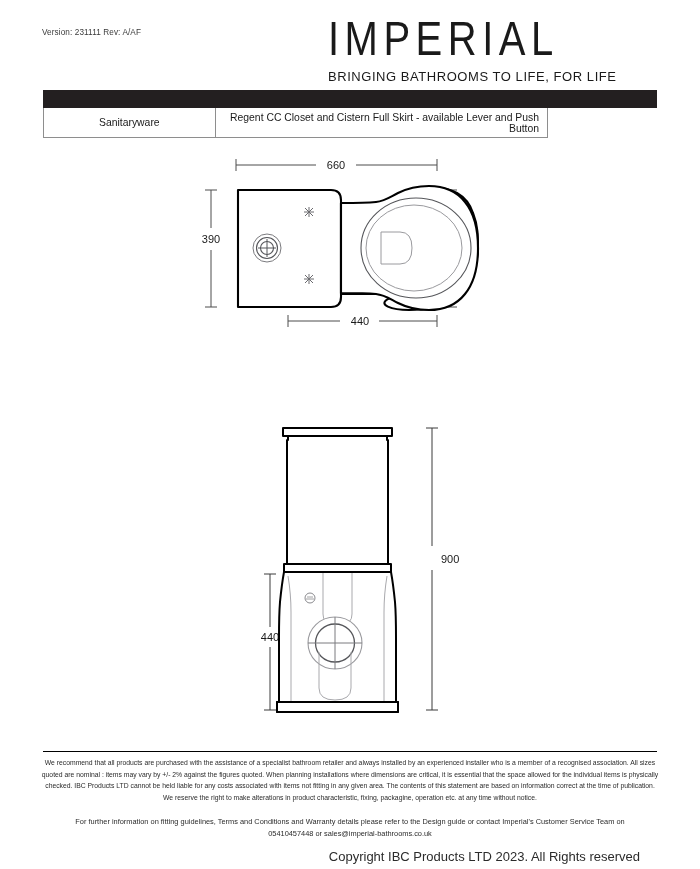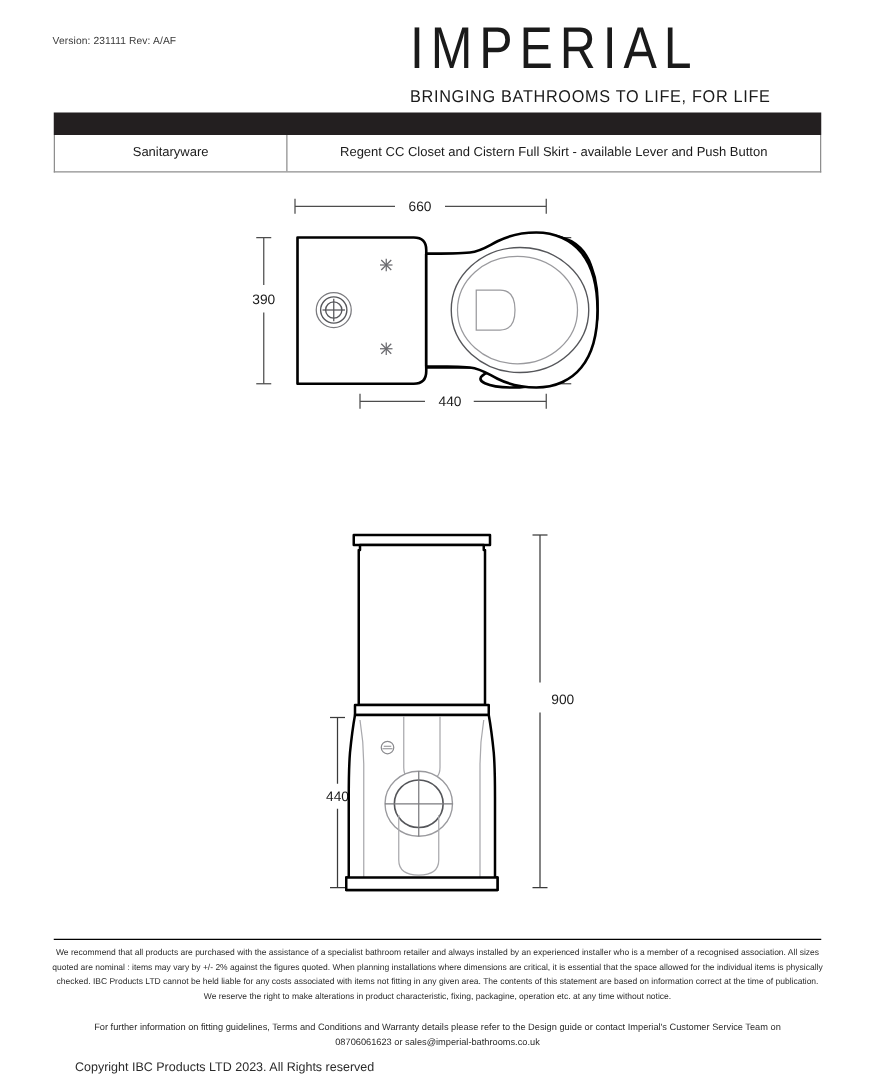--- a/index.html
+++ b/index.html
@@ -61,21 +61,21 @@
     left: 43px;
     top: 90px;
     width: 614px;
     height: 18px;
     background: #231f20;
   }
   .title-table {
     position: absolute;
     left: 43px;
     top: 108px;
-    width: 614px;
+    width: 505px;
     height: 30px;
     display: flex;
     border: 1px solid #8e8e8e;
     border-top: none;
     box-sizing: border-box;
     background: #ffffff;
   }
   .title-cell {
     display: flex;
     align-items: center;
@@ -143,22 +143,22 @@
     font-size: 7.4px;
     line-height: 1.62;
     text-align: center;
     color: #2b2b2b;
   }
   .footer-copyright {
     position: absolute;
     left: 60px;
     top: 849px;
     width: 580px;
-    font-size: 10px;
-    text-align: left;
+    font-size: 13px;
+    text-align: right;
     color: #2b2b2b;
   }
 
   .dim-label {
     font-family: "Liberation Sans", sans-serif;
     font-size: 11px;
     fill: #1a1a1a;
   }
 </style>
 </head>
@@ -320,14 +320,14 @@
       <path d="M 319 512 L 319 548 Q 319 560 335 560 Q 351 560 351 548 L 351 512" fill="none" stroke="#a9a9ad" stroke-width="1"></path>
 
       <path d="M 277 562 L 398 562 L 398 572 L 277 572 Z" fill="#ffffff" stroke="#000000" stroke-width="2" stroke-linejoin="round"></path>
     </g>
   </svg>
 
 </div>
 
 <div class="footer-rule"></div>
 <div class="footer-disclaimer">We recommend that all products are purchased with the assistance of a specialist bathroom retailer and always installed by an experienced installer who is a member of a recognised association. All sizes quoted are nominal : items may vary by +/- 2% against the figures quoted. When planning installations where dimensions are critical, it is essential that the space allowed for the individual items is physically checked. IBC Products LTD cannot be held liable for any costs associated with items not fitting in any given area. The contents of this statement are based on information correct at the time of publication. We reserve the right to make alterations in product characteristic, fixing, packagine, operation etc. at any time without notice.</div>
-<div class="footer-contact">For further information on fitting guidelines, Terms and Conditions and Warranty details please refer to the Design guide or contact Imperial's Customer Service Team on 08706061623 or sales@imperial-bathrooms.co.uk</div>
+<div class="footer-contact">For further information on fitting guidelines, Terms and Conditions and Warranty details please refer to the Design guide or contact Imperial's Customer Service Team on 05410457448 or sales@imperial-bathrooms.co.uk</div>
 <div class="footer-copyright">Copyright IBC Products LTD 2023. All Rights reserved</div>
 
 </body></html>

